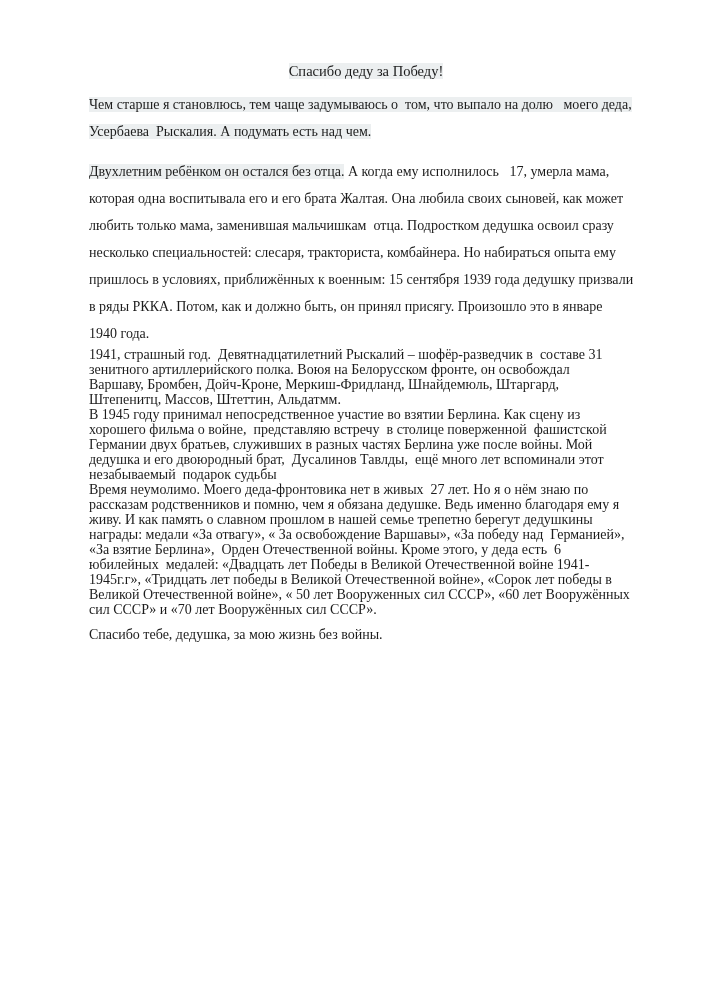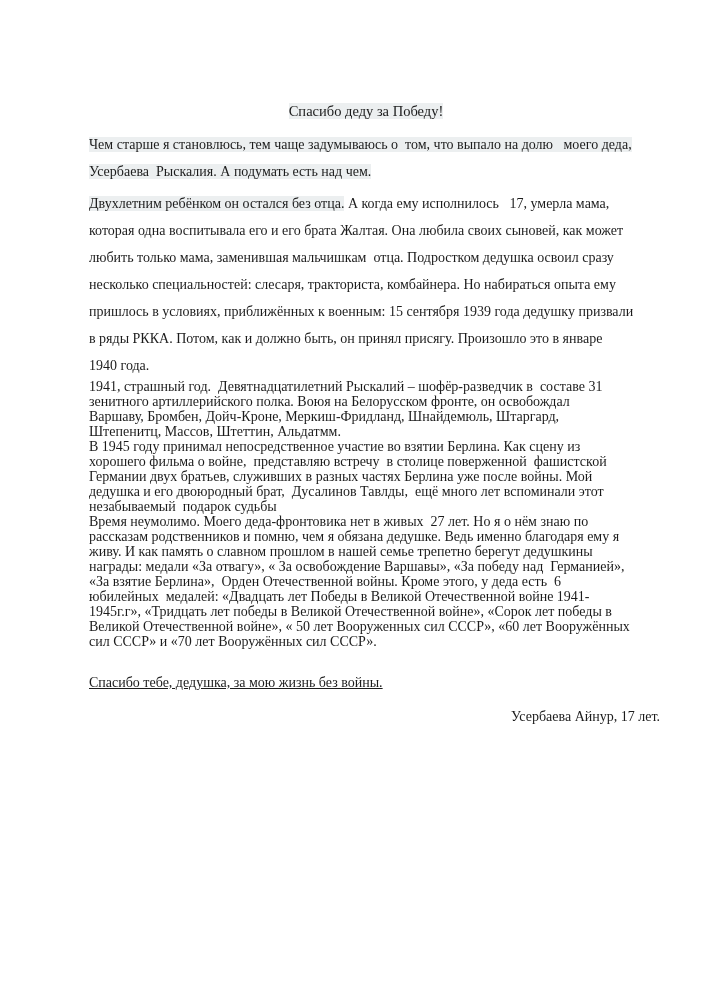--- a/index.html
+++ b/index.html
@@ -7,35 +7,35 @@
   html,body { background:#fff; }
   .page {
     position:relative;
     width:707px; height:1000px;
     background:var(--paper);
     margin:0 auto;
     overflow:hidden;
     font-family:"Liberation Serif","DejaVu Serif",serif;
     font-size:14px;
     color:var(--ink);
-    padding:98px 64px 0 89px;
+    padding:58px 64px 0 89px;
   }
   .title {
     font-size:14.5px; font-weight:normal;
     text-align:center;
     line-height:27px;
     margin-bottom:6px;
     white-space:pre;
   }
   .para { white-space:pre; }
   .lh-a { line-height:27px; }
   .lh-b { line-height:15px; }
-  .mb-sm { margin-bottom:5px; }
+  .mb-sm { margin-bottom:13px; }
   .hl { background:var(--hl); }
-  .closing { margin-top:20px;text-decoration:underline; }
+  .closing { margin-top:4px; }
   .sig {
     text-align:right;
     line-height:27px;
     margin-top:7px;
     margin-right:-17px;
     white-space:pre;
   }
 </style>
 </head>
 <body>
@@ -71,16 +71,15 @@
 живу. И как память о славном прошлом в нашей семье трепетно берегут дедушкины
 награды: медали «За отвагу», « За освобождение Варшавы», «За победу над  Германией»,
 «За взятие Берлина»,  Орден Отечественной войны. Кроме этого, у деда есть  6
 юбилейных  медалей: «Двадцать лет Победы в Великой Отечественной войне 1941-
 1945г.г», «Тридцать лет победы в Великой Отечественной войне», «Сорок лет победы в
 Великой Отечественной войне», « 50 лет Вооруженных сил СССР», «60 лет Вооружённых
 сил СССР» и «70 лет Вооружённых сил СССР».</span></p>
 
   <p class="para lh-a closing"><span>Спасибо тебе, дедушка, за мою жизнь без войны.</span></p>
 
-  <p class="sig"><span>Усербаева Айнур, 17 лет.</span></p>
 
 
 </div>
 
 </body></html>

